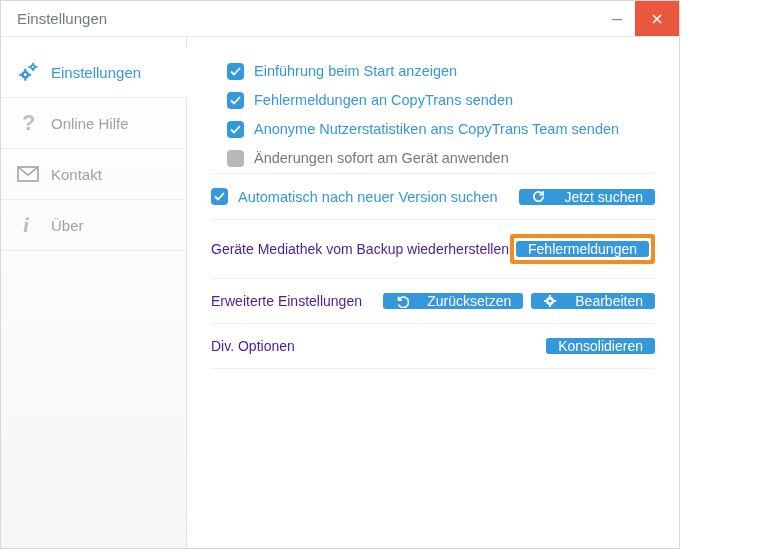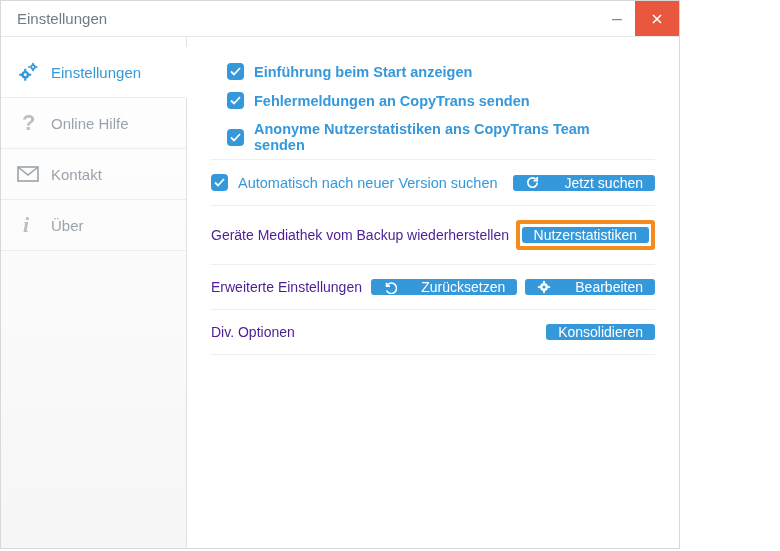--- a/index.html
+++ b/index.html
@@ -85,24 +85,22 @@
     display: flex;
     align-items: center;
     justify-content: center;
   }
   .main {
     flex: 1;
     padding: 20px 24px;
   }
   .check-row {
     display: flex;
-    align-items: center;
     gap: 10px;
     padding: 6px 16px;
-    font-weight: bold;
   }
   .checkbox {
     width: 17px;
     height: 17px;
     border-radius: 4px;
     display: flex;
     align-items: center;
     justify-content: center;
     flex-shrink: 0;
   }
@@ -124,21 +122,21 @@
   .btn {
     background: #3498db;
     color: #fff;
     border: none;
     padding: 0 12px;
     border-radius: 3px;
     font-size: 14px;
     cursor: pointer;
     display: inline-flex;
     align-items: center;
-    gap: 24px;
+    gap: 18px;
   }
   .btn-group { display: flex; gap: 8px; }
   .highlight-wrap {
     border: 4px solid #f38b1f;
     border-radius: 3px;
     padding: 2px;
     display: inline-block;
   }
 </style>
 </head>
@@ -234,20 +232,24 @@
 
       <div class="check-row">
         <span class="checkbox checked">
           <svg width="11" height="9" viewBox="0 0 11 9">
               <path d="M1 4.5 L4 7.5 L10 1" stroke="#fff" stroke-width="1.8" fill="none"></path>
             </svg>
         </span>
         <span class="check-label-blue">Anonyme Nutzerstatistiken ans CopyTrans Team senden</span>
       </div>
 
+      <div class="check-row">
+        <span class="checkbox unchecked"></span>
+        <span class="check-label-gray">Änderungen sofort am Gerät anwenden</span>
+      </div>
 
       <div class="section-row first-border">
         <div class="row-left">
           <span class="checkbox checked">
             <svg width="11" height="9" viewBox="0 0 11 9">
                 <path d="M1 4.5 L4 7.5 L10 1" stroke="#fff" stroke-width="1.8" fill="none"></path>
               </svg>
           </span>
           <span class="check-label-blue">Automatisch nach neuer Version suchen</span>
         </div>
@@ -256,21 +258,21 @@
             <path d="M13 8 A5 5 0 1 1 11.5 4.5 M13 2 L13 6 L9 6" stroke="#fff" stroke-width="1.8" fill="none"></path>
           </svg>
           <span>Jetzt suchen</span>
         </button>
       </div>
 
       <div class="section-row">
         <span class="row-label">Geräte Mediathek vom Backup wiederherstellen</span>
         <span class="highlight-wrap">
           <button class="btn">
-            <span>Nutzerstatistiken</span>
+            <span>Fehlermeldungen</span>
           </button>
         </span>
       </div>
 
       <div class="section-row">
         <span class="row-label">Erweiterte Einstellungen</span>
         <div class="btn-group">
           <button class="btn">
             <svg width="14" height="14" viewBox="0 0 16 16">
               <path d="M4 3 L4 7 L8 7 M4 7 A6 6 0 1 1 4 12" stroke="#fff" stroke-width="1.8" fill="none"></path>

